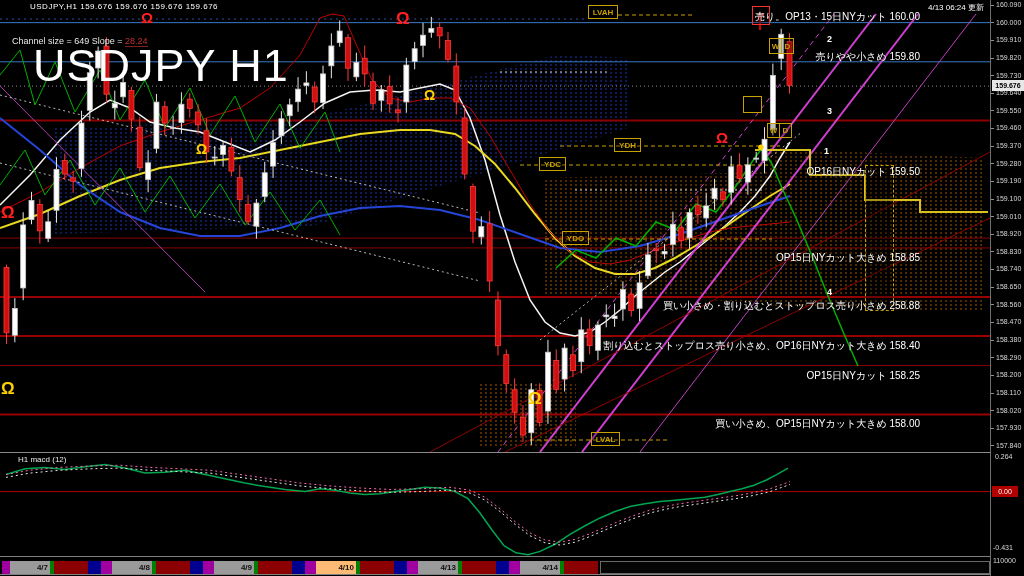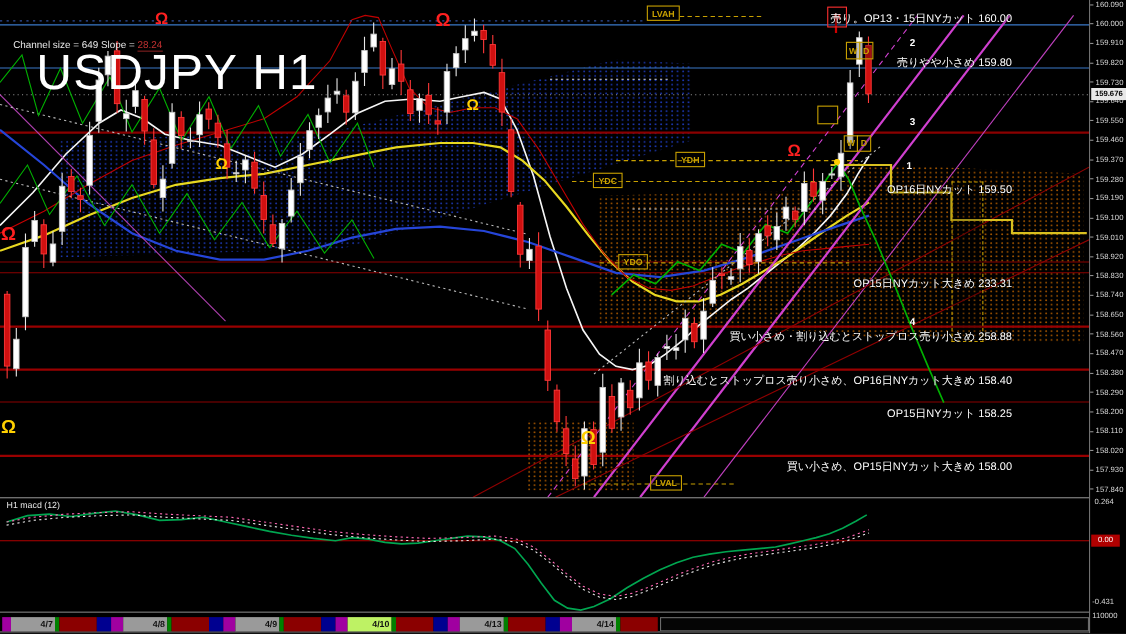--- a/index.html
+++ b/index.html
@@ -7,21 +7,21 @@
           font-family:"Liberation Sans",sans-serif;}
   .topbar{position:absolute;left:0;top:0;width:1024px;height:12px;color:#fff;font-size:8px;}
   .topbar .lq{position:absolute;left:30px;top:2px;white-space:nowrap;letter-spacing:.5px;}
   .topbar .tr{position:absolute;right:40px;top:2px;white-space:nowrap;}
   .chinfo{position:absolute;left:12px;top:36px;font-size:9px;color:#e8e8e8;z-index:6;}
   .chinfo .chval{color:#c03030;border-bottom:1px solid #802020;}
   .title{position:absolute;left:33px;top:40px;font-size:45px;color:#fff;z-index:6;
          letter-spacing:1px;white-space:nowrap;}
   #main-svg{position:absolute;left:0;top:12px;z-index:2;}
   #macd-svg{position:absolute;left:0;top:452px;border-top:1px solid #8a8a8a;z-index:2;}
-  #macdlabel{position:absolute;left:6px;top:455px;font-size:8px;color:#e8e8e8;z-index:5;}
+  #macdlabel{position:absolute;left:18px;top:455px;font-size:8px;color:#e8e8e8;z-index:5;}
   #anno{position:absolute;left:0;top:0;width:1024px;height:576px;z-index:7;pointer-events:none;}
   .lvl-txt{position:absolute;color:#fff;font-size:10px;white-space:nowrap;right:104px;
            text-shadow:0 0 2px #000;}
   #deco{position:absolute;left:0;top:0;width:1024px;height:576px;z-index:6;pointer-events:none;}
   .sym{position:absolute;font-weight:bold;line-height:1;}
   .num{position:absolute;color:#fff;font-size:9px;font-weight:bold;}
   .lbox{position:absolute;font-size:8px;font-weight:bold;display:flex;align-items:center;
         justify-content:center;background:rgba(0,0,0,.25);}
   #axis{position:absolute;left:990px;top:0;width:34px;height:576px;background:#000;
         border-left:1px solid #707070;z-index:8;}
@@ -40,20 +40,24 @@
   #strip .dlab{position:absolute;right:2px;top:2px;font-size:8px;font-weight:bold;color:#111;
                white-space:nowrap;}
   #stripempty{position:absolute;left:600px;top:561px;width:388px;height:11px;background:#050505;
               border:1px solid #6a6a6a;z-index:5;}
 </style>
 </head>
 <body>
 
 <div id="screen">
 
+  <div class="topbar">
+    <span class="lq">USDJPY,H1   159.676  159.676  159.676  159.676</span>
+    <span class="tr">4/13 06:24 更新</span>
+  </div>
 
   <div class="chinfo">
     <span>Channel size = 649  Slope = </span><span class="chval">28.24</span>
   </div>
   <div class="title">USDJPY H1</div>
 
   <svg id="main-svg" width="990" height="440" viewBox="0 12 990 440">
       <defs>
         <pattern id="pb" width="5" height="4" patternUnits="userSpaceOnUse">
           <circle cx="1" cy="1" r="0.8" fill="#2244dd"></circle>
@@ -300,21 +304,21 @@
       <polyline fill="none" stroke="#00a650" stroke-width="1.5" points="6,474.5056 25,468.8096 45,467.3856 65,469.5216 85,466.6736 105,464.5376 125,468.0976 145,473.0816 165,472.3696 185,470.2336 205,474.5056 225,478.7776 245,483.0496 265,486.6096 285,489.4576 305,491.5936 320,488.7456 335,490.1696 350,493.0176 365,494.4416 380,493.7296 395,491.5936 410,489.4576 425,487.3216 440,488.0336 455,491.5936 468,498.7136 480,512.9536 492,530.0416 504,545.7056 516,552.8256 528,554.6768 540,551.4016 555,544.2816 570,534.3136 585,525.7696 600,517.9376 615,511.5296 630,506.5456 645,503.6976 660,501.5616 675,500.1376 690,498.7136 705,497.2896 718,494.4416 730,491.5936 742,488.7456 754,485.1856 766,480.2016 778,473.7936 788,468.0976"></polyline>
       <polyline fill="none" stroke="#e8e8e8" stroke-width="1" stroke-dasharray="2 3" points="6,477.35360000000003 30,473.0816 60,470.2336 90,468.8096 120,468.0976 150,470.2336 180,471.6576 210,473.0816 240,477.35360000000003 270,481.6256 300,485.8976 330,488.7456 360,490.8816 390,492.3056 420,491.5936 450,490.1696 470,493.0176 485,500.1376 500,511.5296 515,524.3456 530,535.7376 545,542.8576 560,544.9936 575,542.1456000000001 590,536.4496 605,530.0416 620,523.6336 635,517.9376 650,512.9536 665,509.3936 680,506.5456 695,504.4096 710,502.2736 725,500.1376 740,498.0016 755,495.1536 770,491.5936 782,487.3216 790,484.47360000000003"></polyline>
       <polyline fill="none" stroke="#ff69b4" stroke-width="1" stroke-dasharray="2 3" points="6,474.5056 30,470.2336 60,467.3856 90,465.9616 120,465.2496 150,467.3856 180,468.8096 210,470.2336 240,474.5056 270,478.7776 300,483.0496 330,485.8976 360,488.0336 390,489.4576 420,488.7456 450,487.3216 470,490.1696 485,497.2896 500,508.6816 515,521.4976 530,532.8896 545,540.0096 560,542.1456000000001 575,539.2976 590,533.6016 605,527.1936000000001 620,520.7856 635,515.0896 650,510.1056 665,506.5456 680,503.6976 695,501.5616 710,499.42560000000003 725,497.2896 740,495.1536 755,492.3056 770,488.7456 782,484.47360000000003 790,481.6256"></polyline>
     </svg>
   <div id="macdlabel">H1 macd (12)</div>
 
   <div id="anno">
       <div class="lvl-txt" style="top: 10px;">売り。OP13・15日NYカット 160.00</div>
       <div class="lvl-txt" style="top: 50px;">売りやや小さめ 159.80</div>
       <div class="lvl-txt" style="top: 123px; margin-top: 42px;">OP16日NYカット 159.50</div>
-      <div class="lvl-txt" style="top: 251px;">OP15日NYカット大きめ 233.31</div>
+      <div class="lvl-txt" style="top: 251px;">OP15日NYカット大きめ 158.85</div>
       <div class="lvl-txt" style="top: 299px;">買い小さめ・割り込むとストップロス売り小さめ 258.88</div>
       <div class="lvl-txt" style="top: 339px;">割り込むとストップロス売り小さめ、OP16日NYカット大きめ 158.40</div>
       <div class="lvl-txt" style="top: 369px;">OP15日NYカット 158.25</div>
       <div class="lvl-txt" style="top: 417px;">買い小さめ、OP15日NYカット大きめ 158.00</div>
     </div>
   <div id="deco">
       <div class="sym" style="left: 141px; top: 10px; color: rgb(255, 32, 32); font-size: 15px;">Ω</div>
       <div class="sym" style="left: 396px; top: 10px; color: rgb(255, 32, 32); font-size: 17px;">Ω</div>
       <div class="sym" style="left: 716px; top: 130px; color: rgb(255, 32, 32); font-size: 15px;">Ω</div>
       <div class="sym" style="left: 1px; top: 204px; color: rgb(255, 32, 32); font-size: 17px;">Ω</div>
@@ -396,21 +400,21 @@
       <div class="seg" style="width: 34px; background: rgb(139, 0, 0);"></div>
       <div class="seg" style="width: 13px; background: rgb(0, 0, 144);"></div>
       <div class="seg" style="width: 11px; background: rgb(160, 0, 160);"></div>
       <div class="seg" style="width: 40px; background: rgb(154, 154, 154);">
         <span class="dlab">4/9</span>
       </div>
       <div class="seg" style="width: 4px; background: rgb(0, 128, 0);"></div>
       <div class="seg" style="width: 34px; background: rgb(139, 0, 0);"></div>
       <div class="seg" style="width: 13px; background: rgb(0, 0, 144);"></div>
       <div class="seg" style="width: 11px; background: rgb(160, 0, 160);"></div>
-      <div class="seg" style="width: 40px; background: #bef264;">
+      <div class="seg" style="width: 40px; background: #fdba74;">
         <span class="dlab">4/10</span>
       </div>
       <div class="seg" style="width: 4px; background: rgb(0, 128, 0);"></div>
       <div class="seg" style="width: 34px; background: rgb(139, 0, 0);"></div>
       <div class="seg" style="width: 13px; background: rgb(0, 0, 144);"></div>
       <div class="seg" style="width: 11px; background: rgb(160, 0, 160);"></div>
       <div class="seg" style="width: 40px; background: rgb(154, 154, 154);">
         <span class="dlab">4/13</span>
       </div>
       <div class="seg" style="width: 4px; background: rgb(0, 128, 0);"></div>

